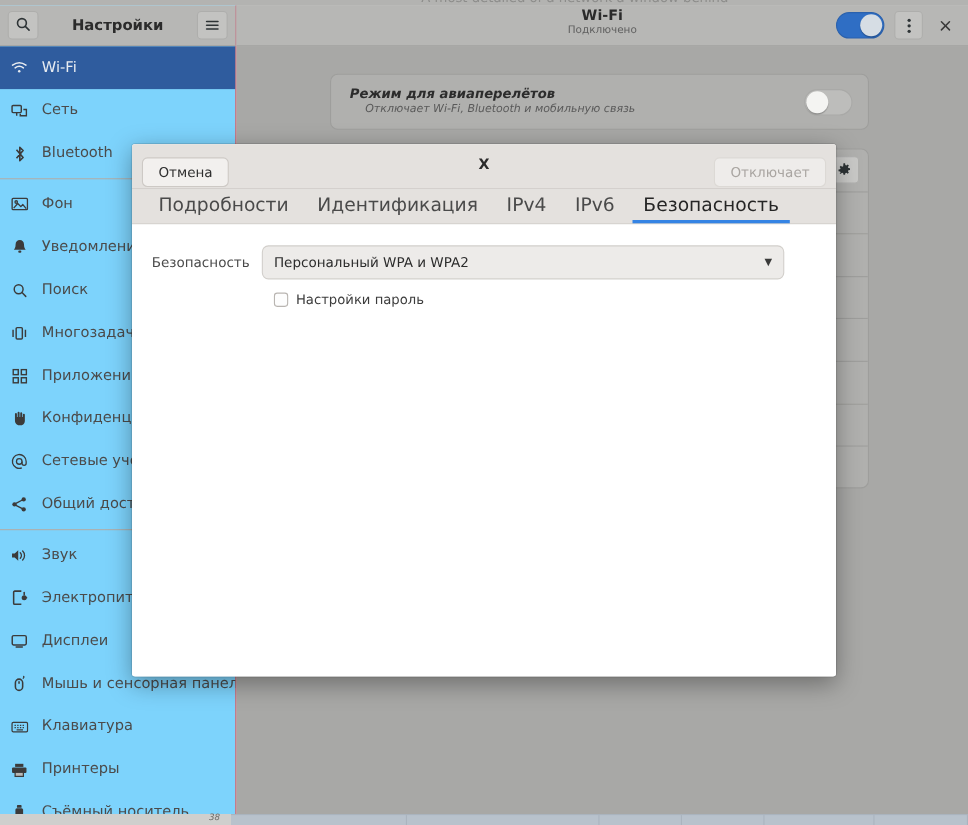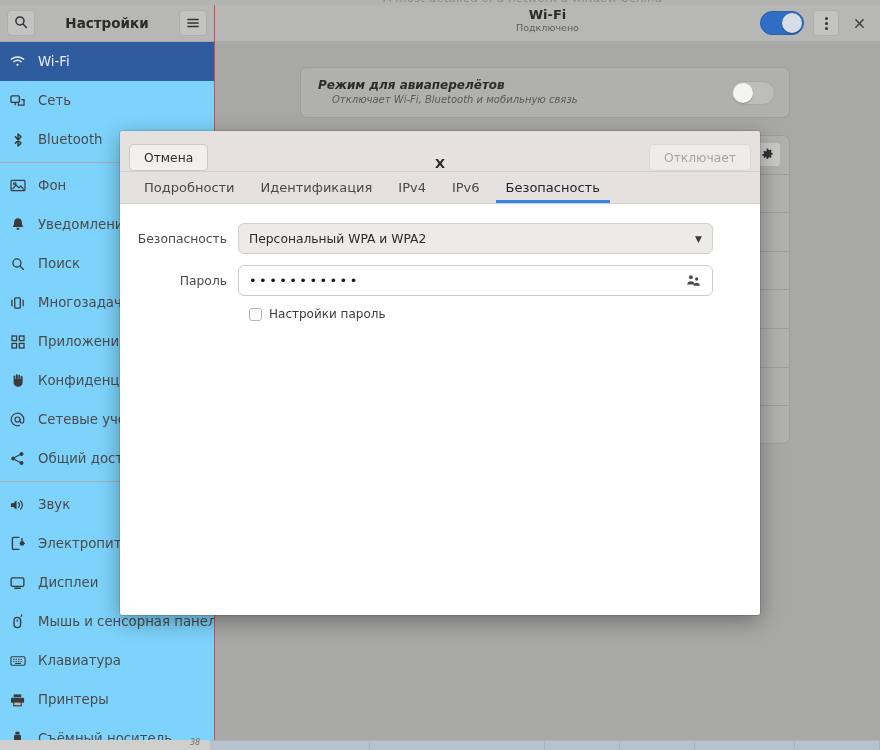--- a/index.html
+++ b/index.html
@@ -176,22 +176,22 @@
     border-radius: 3px;
     box-shadow: 0 6px 22px rgba(0,0,0,.35), 0 0 0 1px rgba(0,0,0,.10);
     display: flex; flex-direction: column;
     z-index: 10;
     overflow: hidden;
   }
   .dlg-header {
     height: 41px; flex: 0 0 41px;
     background: #e4e1de;
     border-bottom: 1px solid #d2cfcb;
-    display: flex; align-items: flex-end;
-    padding: 0 9px;
+    display: flex; align-items: flex-start;
+    padding: 12px 9px;
     position: relative;
   }
   .dlg-title {
     position: absolute; left: 0; right: 0; text-align: center;
     font-size: 13px; font-weight: bold; color: #2b2b2b;
     pointer-events: none;
   }
   .dlg-btn {
     height: 27px; padding: 0 14px;
     border-radius: 5px;
@@ -208,21 +208,21 @@
   .dlg-tabs {
     height: 32px; flex: 0 0 32px;
     background: #e4e1de;
     border-bottom: 1px solid #d2cfcb;
     display: flex; align-items: flex-end;
     padding-left: 11px;
   }
   .tab {
     height: 32px; padding: 0 13px;
     display: flex; align-items: center;
-    font-size: 13px; color: #4a4a4a;
+    font-size: 17px; color: #4a4a4a;
     position: relative;
   }
   .tab.active { color: #252525; }
   .tab.active::after {
     content: ""; position: absolute;
     left: 3px; right: 3px; bottom: 0; height: 3px;
     background: #3584e4;
   }
   .dlg-body { flex: 1; background: #ffffff; padding-top: 19px; }
 
@@ -605,34 +605,20 @@
     <div class="dlg-body">
 
       <div class="form-row">
         <div class="form-label">Безопасность</div>
         <div class="combo">
           <span>Персональный WPA и WPA2</span>
           <span class="caret">▼</span>
         </div>
       </div>
 
-      <div class="form-row">
-        <div class="form-label">Пароль</div>
-        <div class="pwd-field">
-          <span class="pwd-dots">•••••••••••</span>
-          <span class="pwd-icon">
-            <svg width="15" height="13" viewBox="0 0 16 14" fill="#4b4b4b">
-              <circle cx="5.2" cy="3.4" r="2.1"></circle>
-                <path d="M1.2 11.4c0-2.3 1.8-3.6 4-3.6s4 1.3 4 3.6z"></path>
-              <circle cx="11.4" cy="5.4" r="1.8"></circle>
-                <path d="M8 12.6c0-2 1.5-3.2 3.4-3.2s3.4 1.2 3.4 3.2z"></path>
-            </svg>
-          </span>
-        </div>
-      </div>
 
       <div class="check-row">
         <span class="checkbox"></span>
         <span class="check-label">Настройки пароль</span>
       </div>
 
     </div>
   </div>
 
   <div class="bottom-strip">

